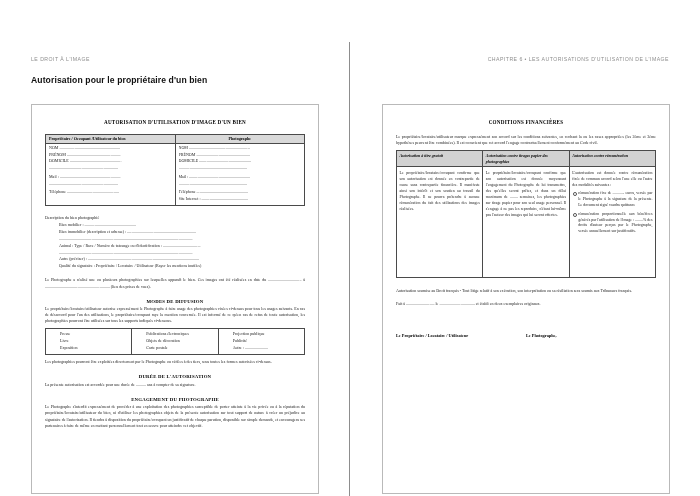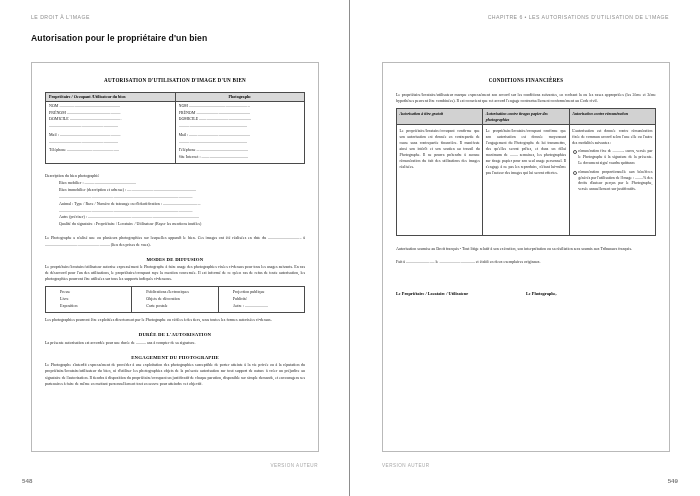--- a/index.html
+++ b/index.html
@@ -12,20 +12,21 @@
     height: 496px;
     font-family: "Liberation Serif", serif;
     color: #1a1a1a;
     position: relative;
     overflow: hidden;
   }
   .spread {
     position: absolute;
     inset: 0;
     display: flex;
+    margin-top: 42px;
   }
   .page {
     position: relative;
     width: 350px;
     height: 496px;
     background: #ffffff;
     box-sizing: border-box;
   }
   .page.left { border-right: 1px solid #8d8d8d; }
 

